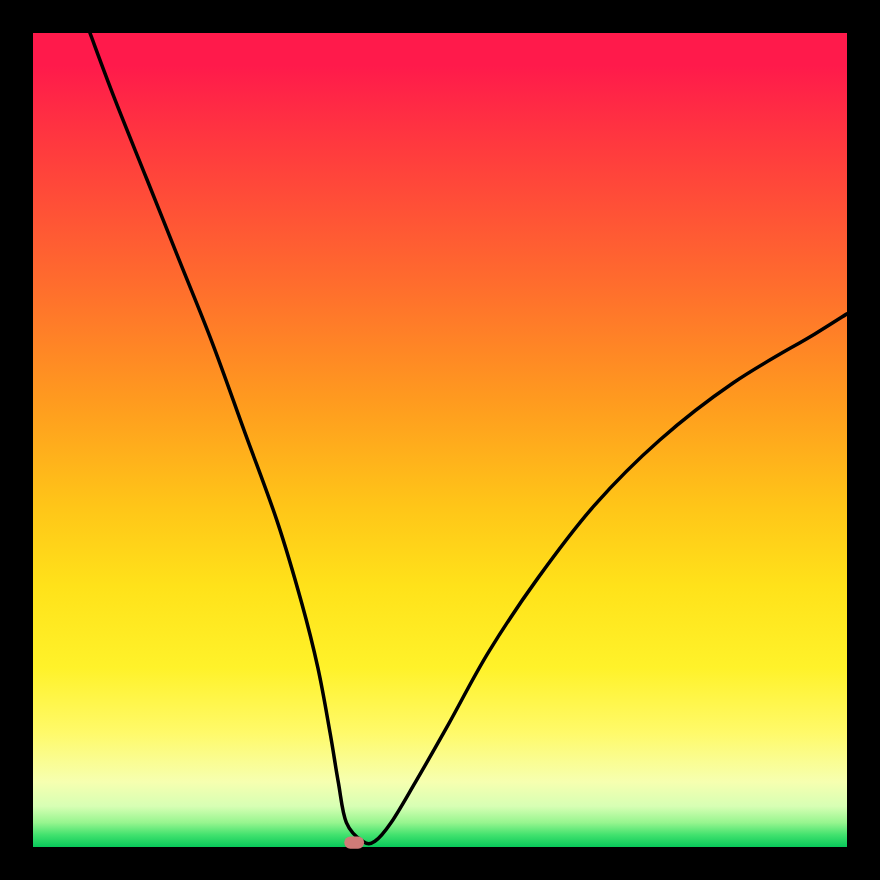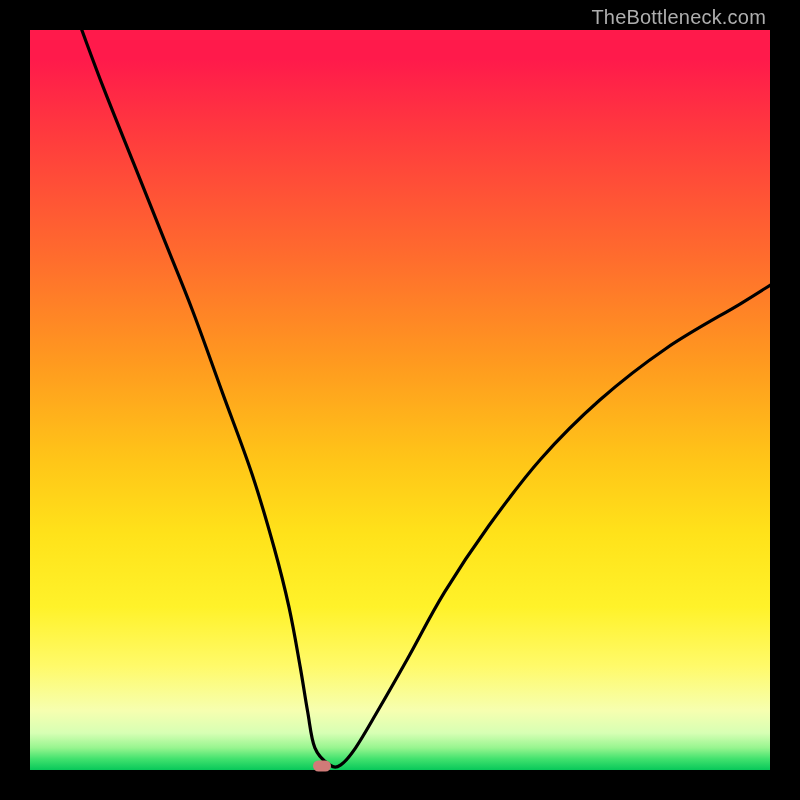--- a/index.html
+++ b/index.html
@@ -65,21 +65,20 @@
     height: 11px;
     border-radius: 6px;
     background: #d07b78;
     transform: translate(-50%, -50%);
   }
 </style>
 </head>
 <body>
 
 <div class="frame">
-  <div class="watermark">TheBottleneck.com</div>
 
   <div class="plot-area">
     <svg class="curve" viewBox="0 0 740 740" preserveAspectRatio="none">
       <path id="curve-path" d="M 51.800000000000004 0 C 55.79600000000001 10.655999999999988 64.676 35.223999999999926 74 59.19999999999993 C 83.324 83.17599999999993 92.94400000000002 106.56000000000003 103.60000000000001 133.20000000000005 C 114.256 159.84000000000006 122.54399999999998 180.56000000000006 133.2 207.20000000000005 C 143.856 233.84000000000003 152.144 253.228 162.8 281.2 C 173.45600000000002 309.17199999999997 181.744 333.29599999999994 192.4 362.59999999999997 C 203.056 391.904 212.676 416.028 222 444 C 231.324 471.972 237.54000000000002 494.024 244.20000000000002 518 C 250.86 541.976 254.33800000000002 555.888 259 577.2 C 263.662 598.5120000000001 266.77 617.752 270.09999999999997 636.4 C 273.42999999999995 655.048 274.836 666.1479999999999 277.5 680.8 C 280.164 695.452 280.90400000000005 708.0763999999999 284.90000000000003 717.8 C 288.896 727.5236 295.03800000000007 731.7564 299.70000000000005 734.82 C 304.362 737.8836000000001 306.13800000000003 737.8836000000001 310.8 734.82 C 315.462 731.7564 318.94000000000005 727.5236 325.6 717.8 C 332.26 708.0763999999999 338.47599999999994 696.784 347.79999999999995 680.8 C 357.12399999999997 664.8159999999999 365.41200000000003 650.312 377.40000000000003 629 C 389.38800000000003 607.688 399.74800000000005 586.376 414.40000000000003 562.4 C 429.052 538.424 441.48400000000004 519.776 458.8 495.79999999999995 C 476.116 471.82399999999996 490.61999999999995 451.844 510.59999999999997 429.2 C 530.5799999999999 406.556 547.1560000000001 389.98 569.8000000000001 370 C 592.4440000000001 350.02 611.092 335.516 636.4 318.20000000000005 C 661.708 300.88400000000007 691.752 285.122 710.4 273.8 C 729.048 262.478 734.672 258.62999999999994 740 255.29999999999995" fill="none" stroke="#000" stroke-width="3.2" stroke-linecap="round" stroke-linejoin="round"></path>
     </svg>
     <div id="min-marker" class="marker" style="left: 292.3px; top: 735.56px;"></div>
   </div>
 </div>
 
 </body></html>

